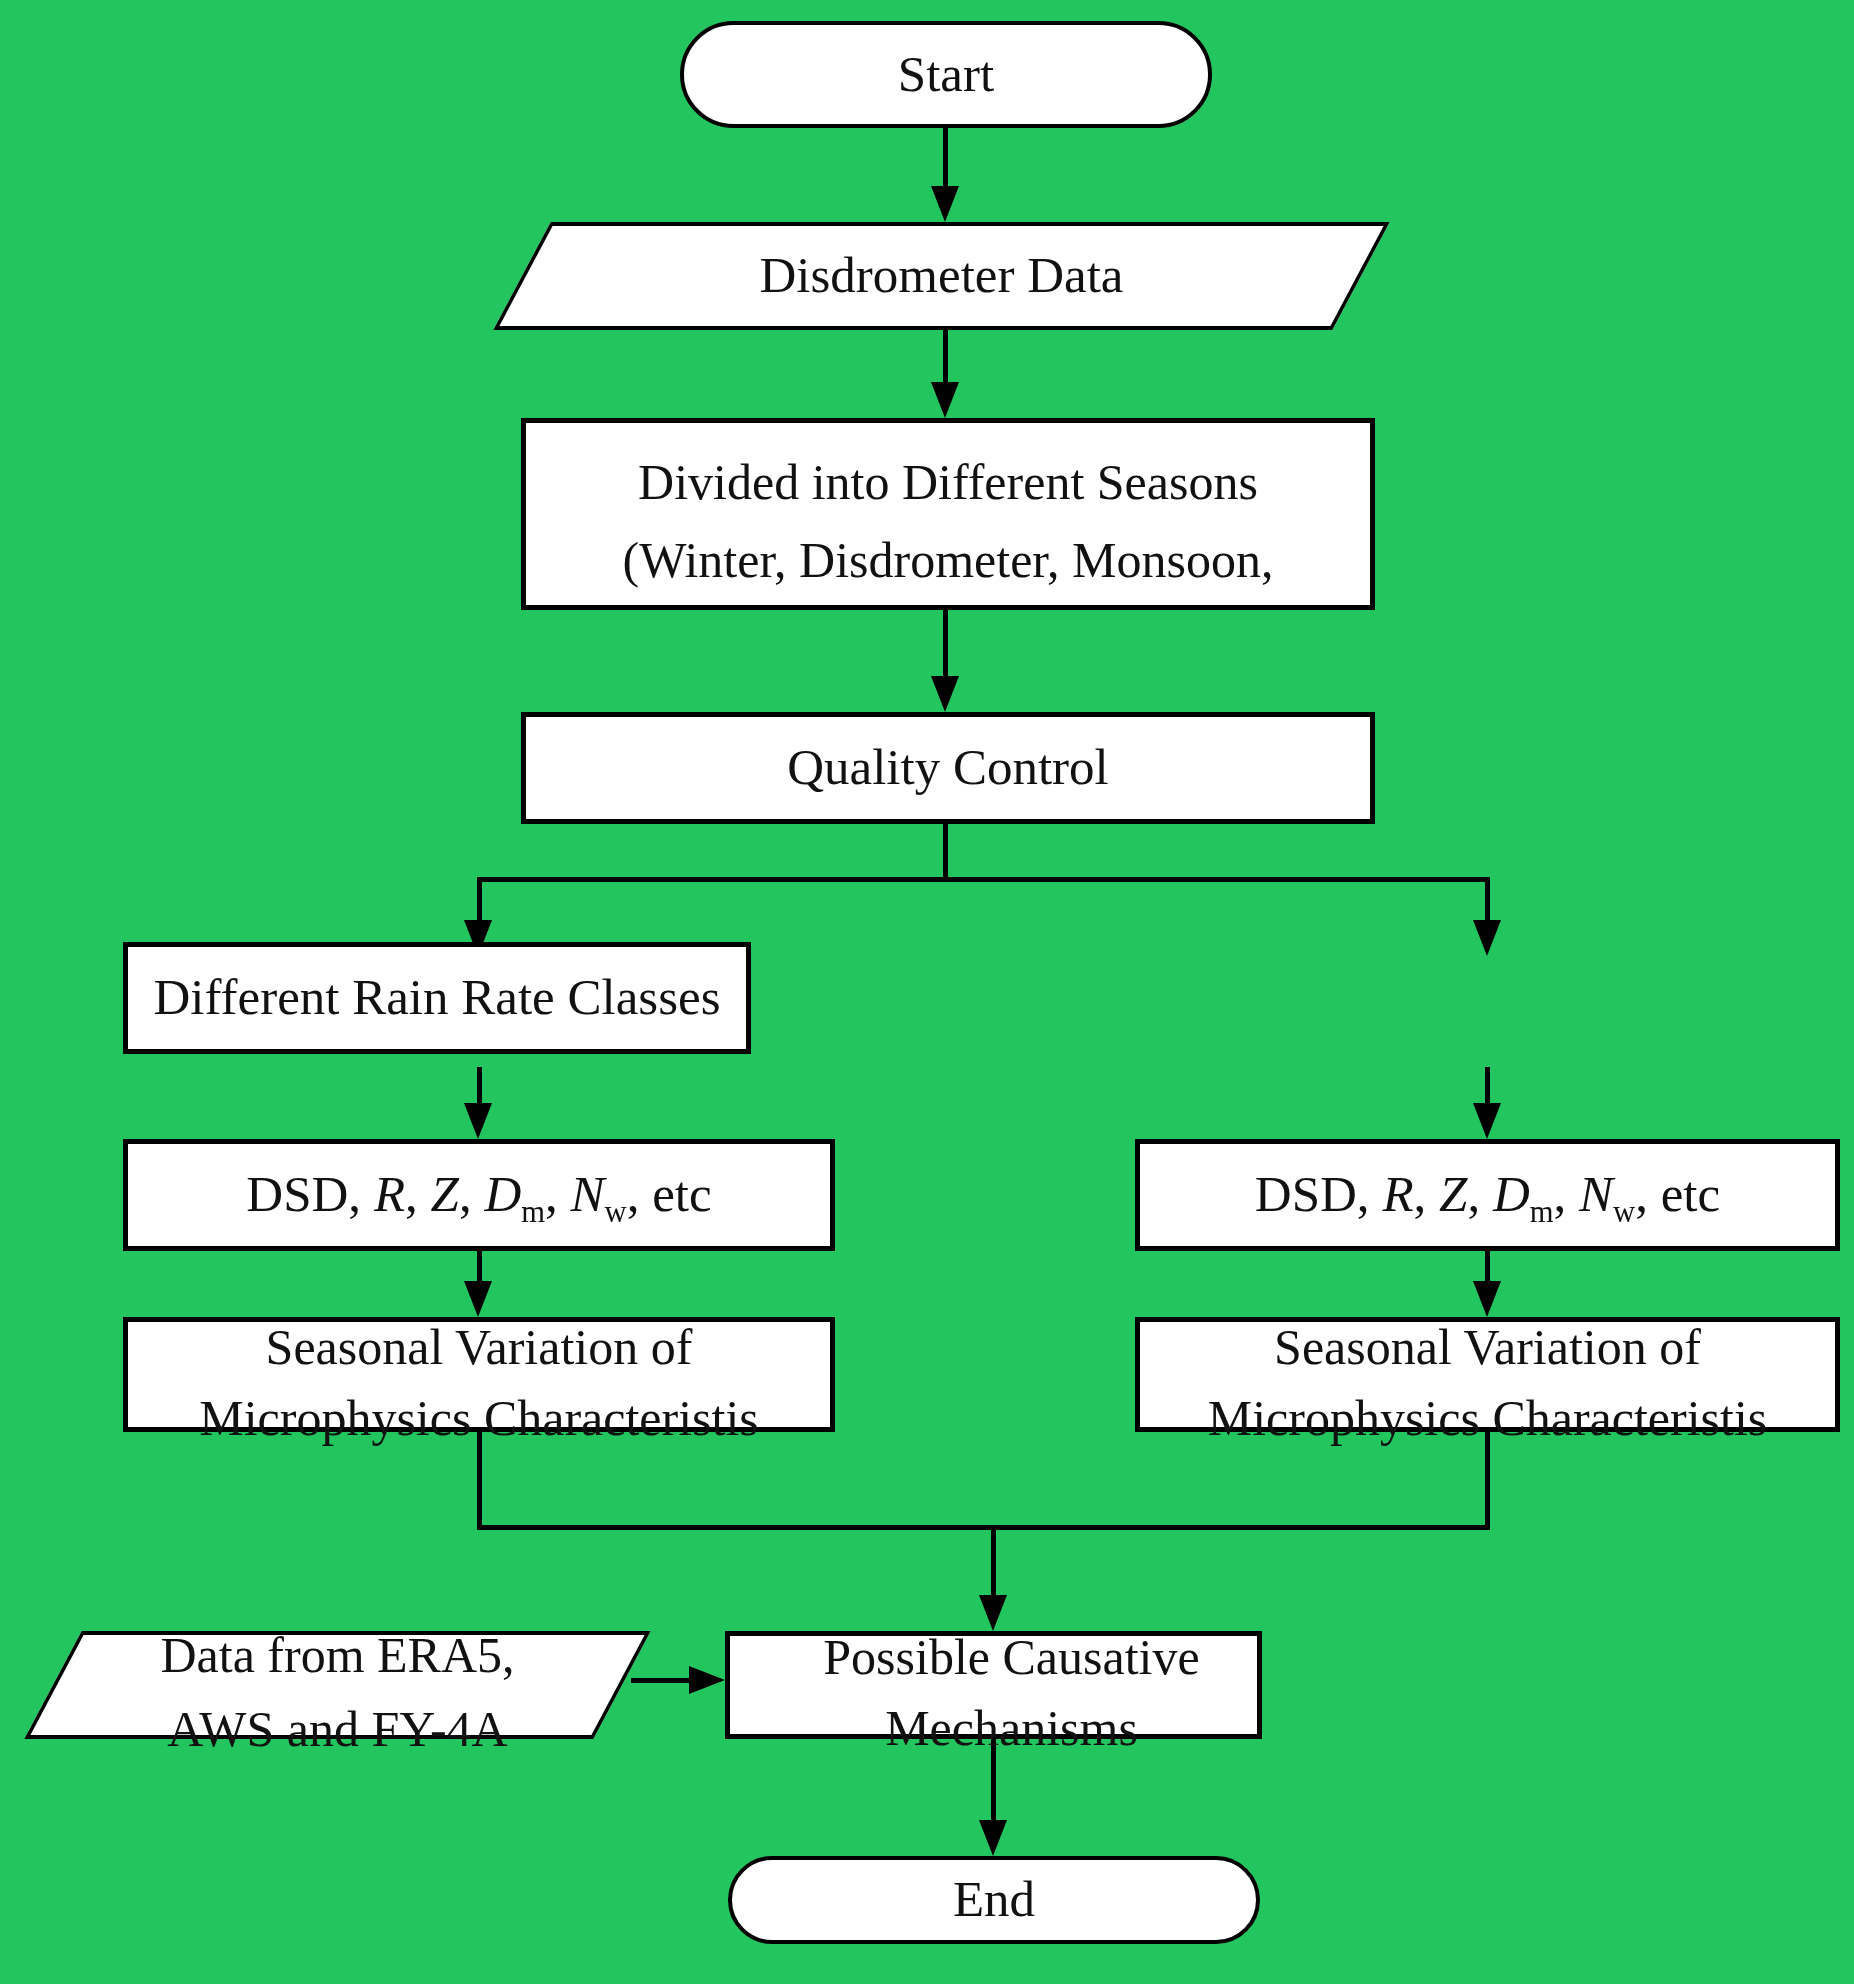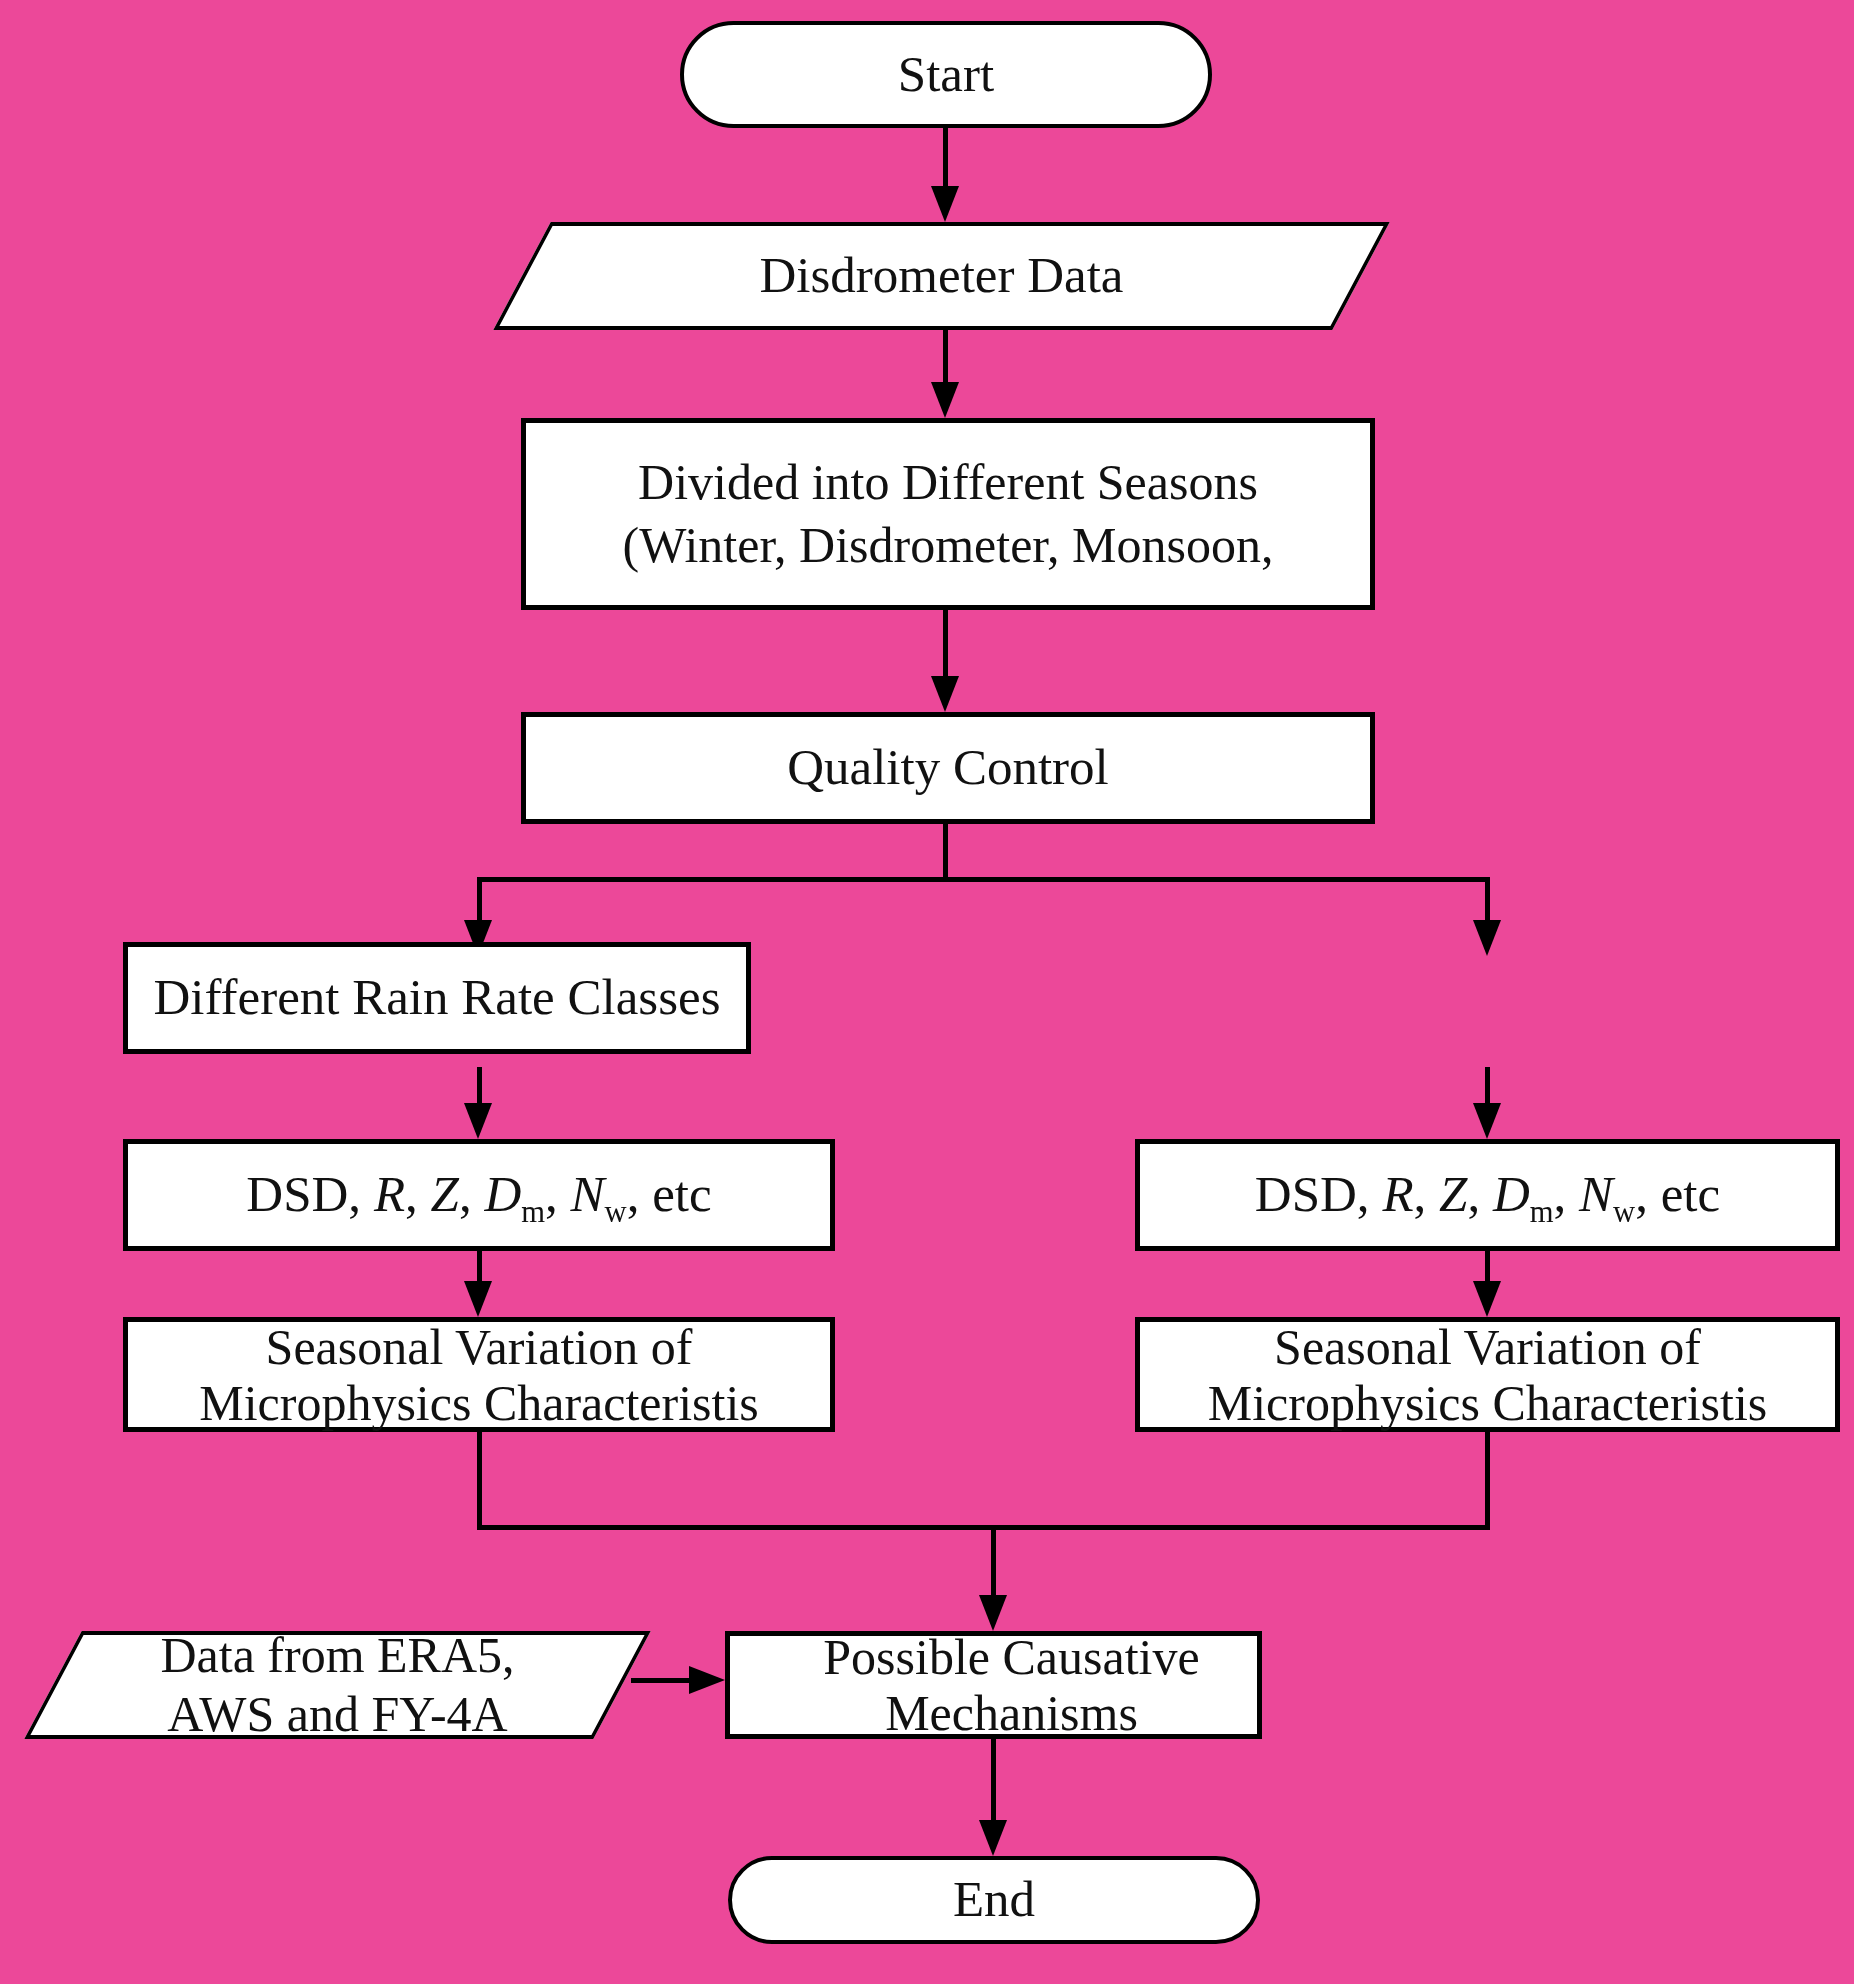--- a/index.html
+++ b/index.html
@@ -2,37 +2,37 @@
 <html style="font-size:10.2px"><head>
 <meta charset="utf-8">
 <style>
   html, body { margin: 0; padding: 0; }
   body {
     width: 1854px; height: 1985px;
     background: #ffffff;
     font-family: "Liberation Serif", "DejaVu Serif", serif;
     color: #111111;
   }
-  .canvas { position: relative; width: 1854px; height: 1985px; background: #ec4899; overflow: hidden; }
+  .canvas { position: relative; width: 1854px; height: 1985px; background: #22c55e; overflow: hidden; }
 
   .node {
     position: absolute; box-sizing: border-box;
     border: 5.8px solid #000; background: #fff;
     display: flex; align-items: center; justify-content: center;
     text-align: center; font-size: 51px; line-height: 1.25; color: #111;
   }
   .stadium { border-radius: 61px; border-width: 4.5px; }
   .para { border-width: 4.5px; transform: skewX(-28deg); }
   .para-inner {
     width: 100%; height: 100%;
     display: flex; align-items: center; justify-content: center;
     transform: skewX(28deg); text-align: center;
   }
   .label { display: inline-block; }
-  .l { display: block; }
+  .l { display: block; margin-top: 15px; }
   .it { font-style: italic; }
   sub { font-size: 0.6em; line-height: 0; }
 
   .line { position: absolute; background: #000; }
   .arrow-down {
     position: absolute; width: 0; height: 0;
     border-left: 14.7px solid transparent; border-right: 14.7px solid transparent;
     border-top: 36px solid #000;
   }
   .arrow-right {

